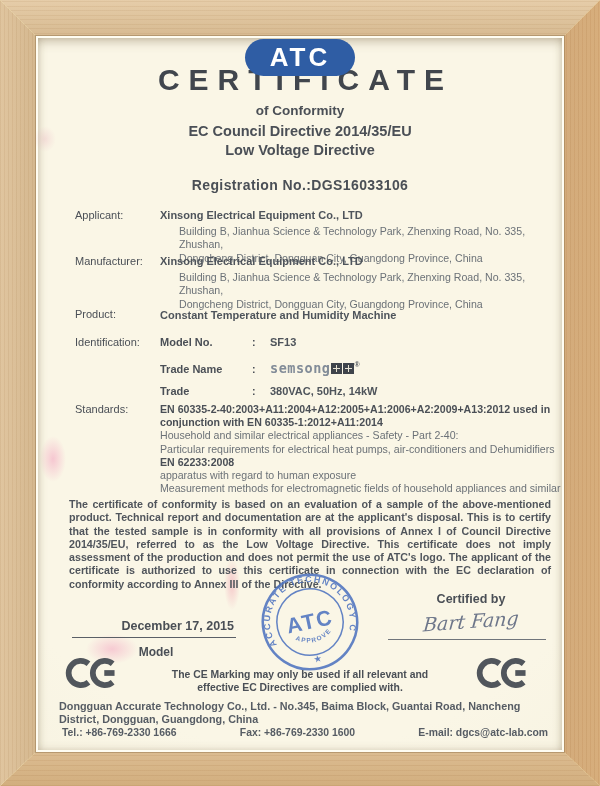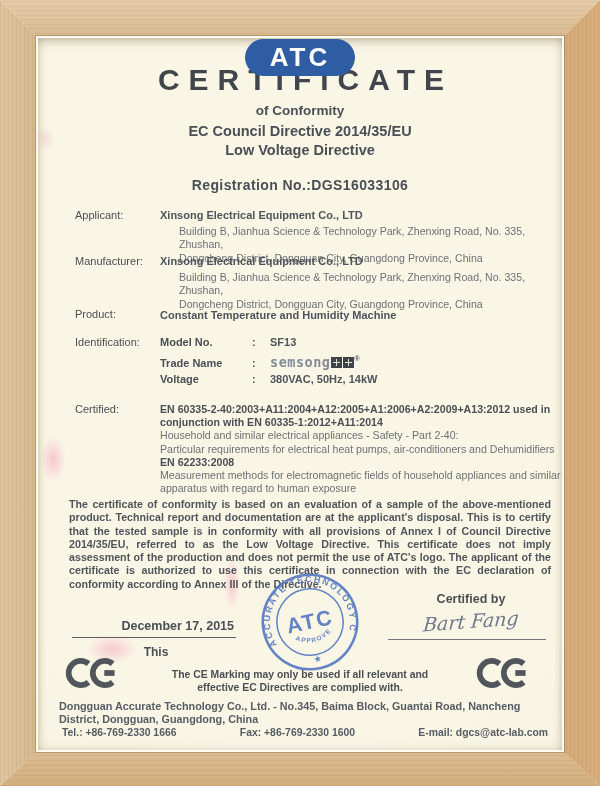--- a/index.html
+++ b/index.html
@@ -55,21 +55,21 @@
   .subtitle{top:65px;font-size:13.5px;}
   .dir1{top:85px;font-size:14.5px;}
   .dir2{top:104px;font-size:14.5px;}
   .regno{top:139px;font-size:14px;letter-spacing:.4px;}
 
   
   .lbl{left:37px;font-size:11px;font-weight:normal;color:#4a4f56;}
   .val{left:122px;right:12px;font-size:10.6px;line-height:13.2px;}
   .name-line{font-weight:bold;color:#4e545b;font-size:11px;}
   .addr{color:#6b7177;margin-left:19px;}
-  .id-grid{display:grid;grid-template-columns:92px 18px 1fr;row-gap:3px;align-items:baseline;}
+  .id-grid{display:grid;grid-template-columns:92px 18px 1fr;row-gap:9px;align-items:baseline;}
   .id-name{font-weight:bold;color:#4a4f56;font-size:11px;}
   .id-colon{font-weight:bold;color:#4a4f56;}
   .id-val{font-weight:bold;color:#4e545b;font-size:11px;}
   .semsong{font-weight:bold;color:#828c98;font-size:13.5px;letter-spacing:.5px;font-family:"DejaVu Sans Mono",monospace;}
   .cjk-block{display:inline-block;width:11px;height:11px;background:#3f444b;margin-left:1px;
     vertical-align:-1px;position:relative;}
   .cjk-block:before{content:"";position:absolute;left:2px;right:2px;top:5px;height:1px;background:#e8e4d4;}
   .cjk-block:after{content:"";position:absolute;top:2px;bottom:2px;left:5px;width:1px;background:#e8e4d4;}
   .reg-mark{font-size:7px;vertical-align:6px;color:#4e545b;font-weight:bold;}
   .std-line{white-space:nowrap;}
@@ -144,45 +144,45 @@
       <div class="id-name">Model No.</div>
       <div class="id-colon">:</div>
       <div class="id-val">SF13</div>
 
       <div class="id-name">Trade Name</div>
       <div class="id-colon">:</div>
       <div>
         <span class="semsong">semsong</span><span class="cjk-block" title="晶松"></span><span class="cjk-block"></span><span class="reg-mark">®</span>
       </div>
 
-      <div class="id-name">Voltage</div>
+      <div class="id-name">Trade</div>
       <div class="id-colon">:</div>
       <div class="id-val">380VAC, 50Hz, 14kW</div>
     </div>
 
-    <div class="abs lbl" style="top:365px">Certified:</div>
+    <div class="abs lbl" style="top:365px">Standards:</div>
     <div class="abs val" style="top:365px">
       <div class="std-line b dark">EN 60335-2-40:2003+A11:2004+A12:2005+A1:2006+A2:2009+A13:2012 used in</div>
       <div class="std-line b dark">conjunction with EN 60335-1:2012+A11:2014</div>
       <div class="std-line gray">Household and similar electrical appliances - Safety - Part 2-40:</div>
       <div class="std-line gray">Particular requirements for electrical heat pumps, air-conditioners and Dehumidifiers</div>
       <div class="std-line b dark">EN 62233:2008</div>
+      <div class="std-line gray">apparatus with regard to human exposure</div>
       <div class="std-line gray">Measurement methods for electromagnetic fields of household appliances and similar</div>
-      <div class="std-line gray">apparatus with regard to human exposure</div>
     </div>
 
     <div class="abs decl">The certificate of conformity is based on an evaluation of a sample of the above-mentioned product. Technical report and documentation are at the applicant's disposal. This is to certify that the tested sample is in conformity with all provisions of Annex I of Council Directive 2014/35/EU, referred to as the Low Voltage Directive. This certificate does not imply assessment of the production and does not permit the use of ATC's logo. The applicant of the certificate is authorized to use this certificate in connection with the EC declaration of conformity according to Annex III of the Directive.</div>
 
     <div class="abs certified b dark">Certified by</div>
     <div class="abs signature">Bart Fang</div>
     <div class="abs sig-line"></div>
 
     <div class="abs date-val b dark">December 17, 2015</div>
     <div class="abs date-rule"></div>
-    <div class="abs date-lbl b dark">This</div>
+    <div class="abs date-lbl b dark">Model</div>
 
     <svg class="abs stamp" viewBox="0 0 120 120">
       <g transform="rotate(-12 60 60)" fill="none" stroke="#4f74c0">
         <circle cx="60" cy="60" r="55.5" stroke-width="3"></circle>
         <circle cx="60" cy="60" r="39" stroke-width="1.8"></circle>
         <path id="ringPath" d="M17.4,79.9 A47,47 0 1 1 102.6,79.9" stroke="none"></path>
         <path id="apprPath" d="M36,74 A34,34 0 0 0 84,74" stroke="none"></path>
         <text font-size="10.5" font-weight="bold" letter-spacing="2" fill="#4f74c0" stroke="none" font-family="Liberation Sans, sans-serif">
           <textPath href="#ringPath" startOffset="2">ACCURATE TECHNOLOGY CO.,LTD</textPath>
         </text>

